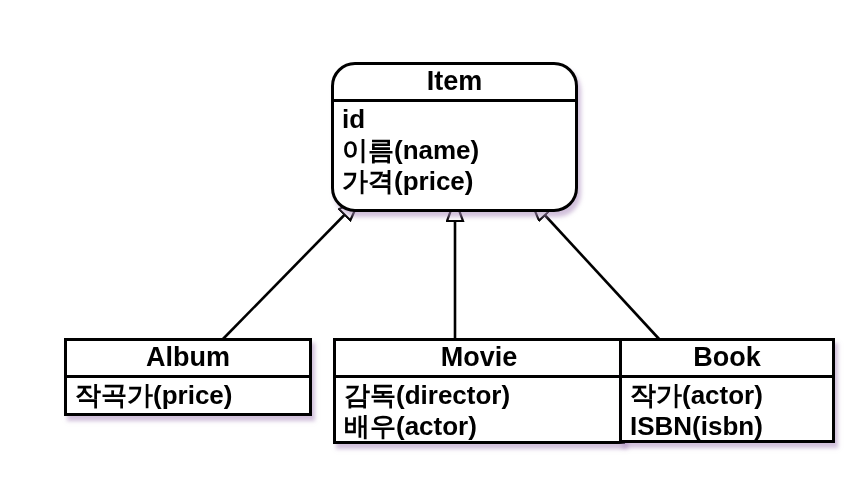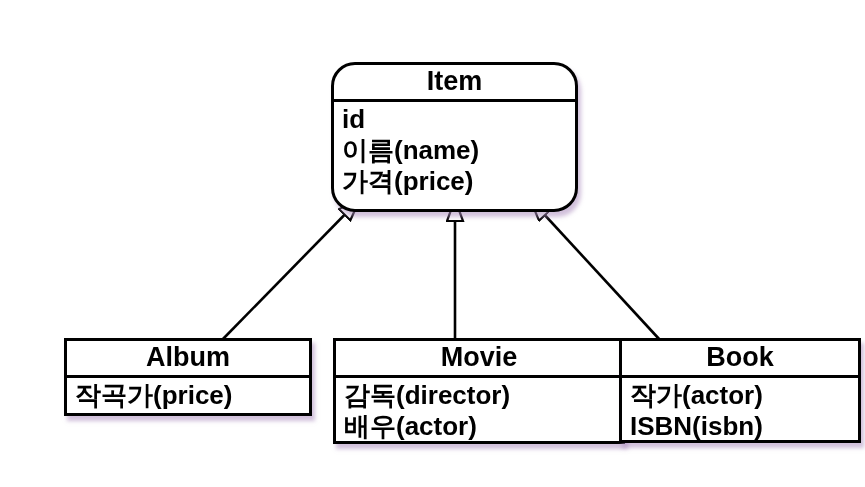--- a/index.html
+++ b/index.html
@@ -49,21 +49,21 @@
     font-size: 26px;
     line-height: 31px;
     white-space: nowrap;
     overflow: hidden;
     font-weight: bold;
   }
   
   .box-item  { left: 331px; top:  62px; width: 247px; height: 150px; border-radius: 24px; }
   .box-album { left:  44px; top: 338px; width: 248px; height:  78px; margin-left: 20px; }
   .box-movie { left: 333px; top: 338px; width: 292px; height: 106px; }
-  .box-book  { left: 619px; top: 338px; width: 242px; height: 105px; }
+  .box-book  { left: 619px; top: 338px; width: 216px; height: 105px; }
 </style>
 </head>
 <body>
 
 <div class="canvas">
 
   <svg class="arrow-layer" viewBox="0 0 865 487" xmlns="http://www.w3.org/2000/svg">
     <defs>
       <marker id="hollow-triangle" markerUnits="userSpaceOnUse" markerWidth="27" markerHeight="21" refX="23" refY="9" orient="auto">
         <path d="M1,1 L23,9 L1,17 Z" fill="#ffffff" stroke="#000000" stroke-width="2.2" stroke-linejoin="miter"></path>

